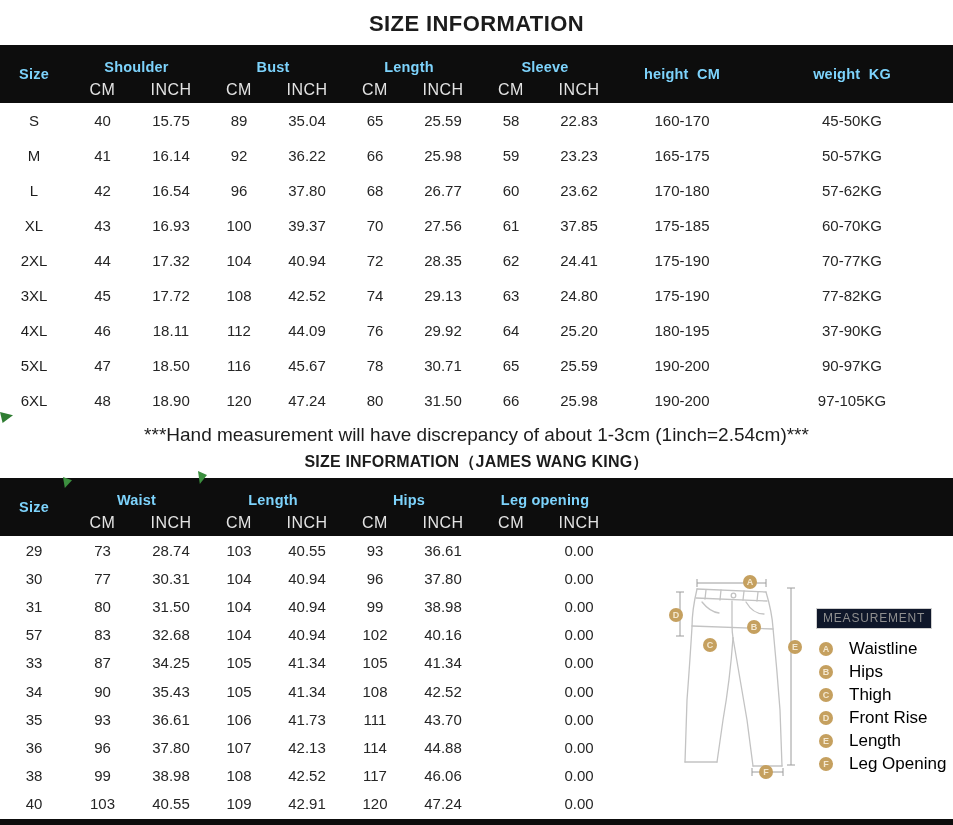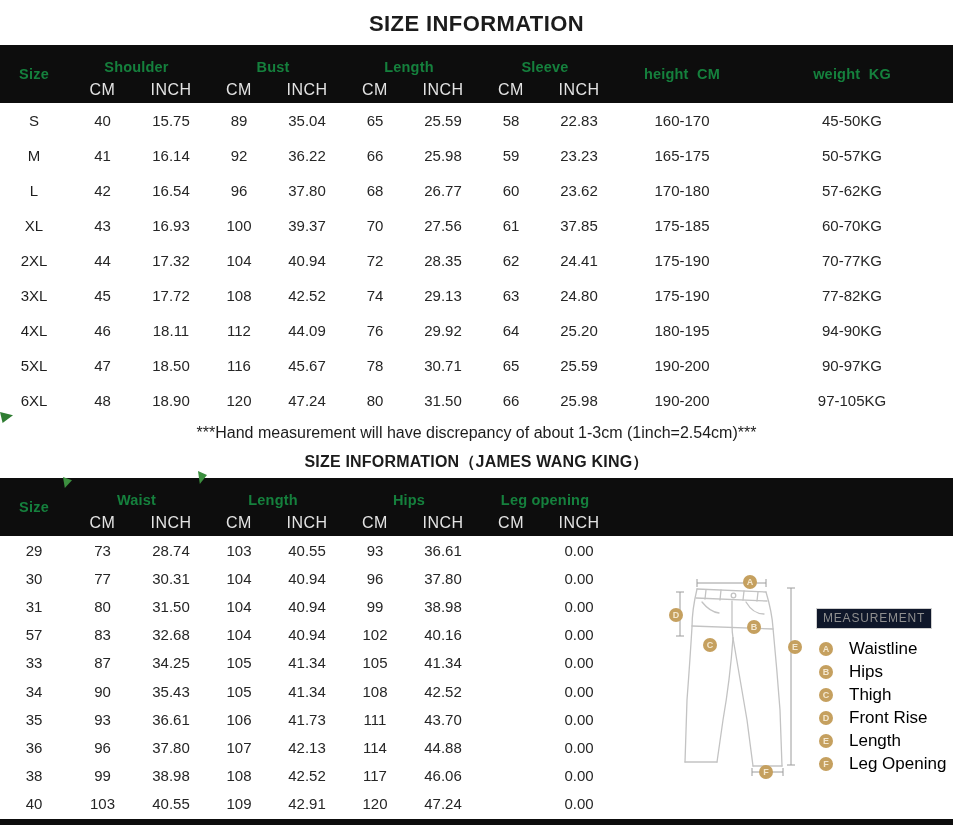--- a/index.html
+++ b/index.html
@@ -10,33 +10,33 @@
     color:#222;
     -webkit-font-smoothing:antialiased;
   }
 
   
   .page-title {
     position:absolute; left:0; width:953px; text-align:center;
     font-weight:bold; color:#1c1c1c;
   }
   #title1 { top:11px; font-size:22px; letter-spacing:.4px; }
-  #note   { top:424px; font-size:16px; font-weight:normal; color:#1c1c1c; }
+  #note   { top:424px; font-size:19px; font-weight:normal; color:#1c1c1c; }
   #title2 { top:452px; font-size:16px; letter-spacing:.2px; }
 
   
   table {
     position:absolute; left:0; width:953px;
     border-collapse:collapse; table-layout:fixed;
   }
   #size-table  { top:45px; }
   #pants-table { top:478px; }
 
   thead th {
-    background:#0d0d0d; color:#15803d; font-weight:600;
+    background:#0d0d0d; color:#7dd3fc; font-weight:600;
     padding:0; text-align:center; vertical-align:middle;
   }
   tr.group-row    { height:32px; }
   tr.unit-row     { height:26px; }
   tr.group-row th { font-size:14.5px; letter-spacing:.2px; vertical-align:bottom; padding-bottom:2px; }
   tr.unit-row  th { font-size:16px; font-weight:400; color:#e3e3e3; vertical-align:top; padding-top:4px; letter-spacing:.5px; }
   th.span-label   { font-size:15px; font-weight:600; vertical-align:middle !important; padding:0 !important; white-space:pre; }
 
   tbody td {
     text-align:center; vertical-align:middle;
@@ -217,21 +217,21 @@
         <td>4XL</td>
         <td>46</td>
         <td>18.11</td>
         <td>112</td>
         <td>44.09</td>
         <td>76</td>
         <td>29.92</td>
         <td>64</td>
         <td>25.20</td>
         <td>180-195</td>
-        <td>94-90KG</td>
+        <td>37-90KG</td>
       </tr>
       <tr>
         <td>5XL</td>
         <td>47</td>
         <td>18.50</td>
         <td>116</td>
         <td>45.67</td>
         <td>78</td>
         <td>30.71</td>
         <td>65</td>

